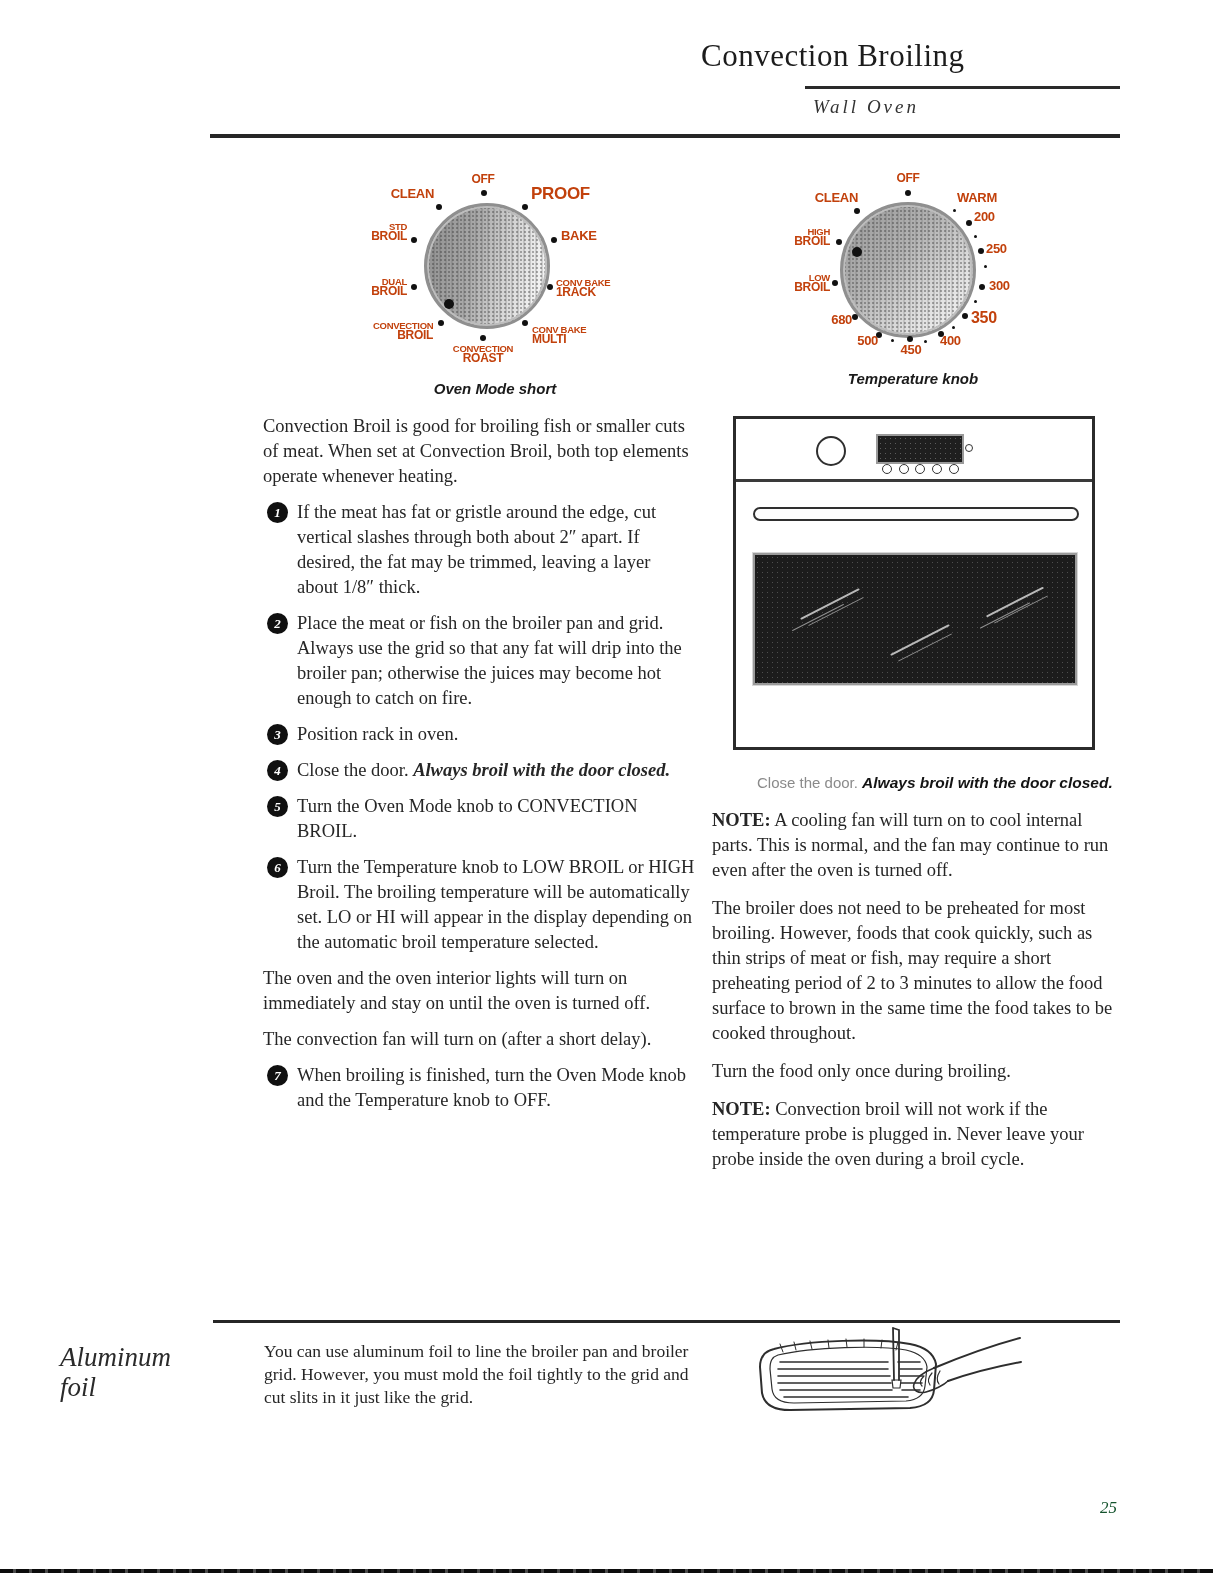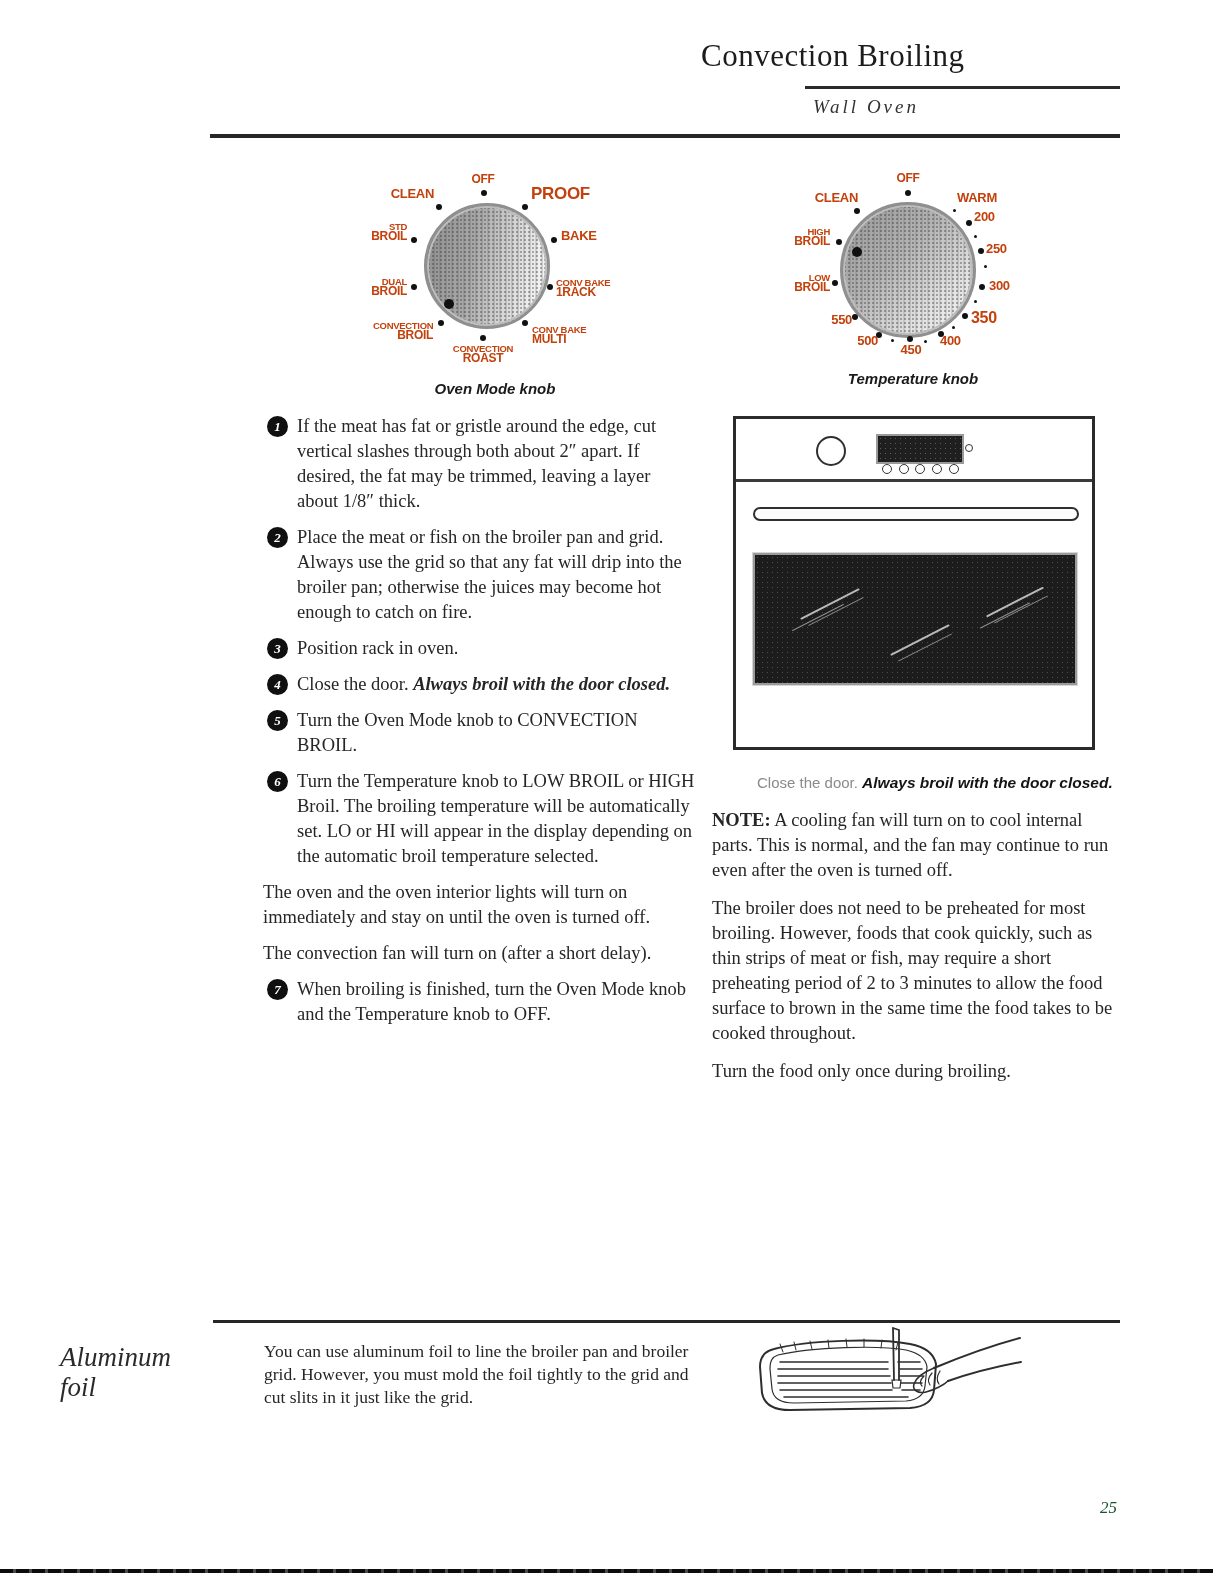--- a/index.html
+++ b/index.html
@@ -140,21 +140,21 @@
 
     <span class="abs klabel rt" style="left:43px;top:158px;width:60px;"><span class="top">CONVECTION</span><span>BROIL</span></span>
     <span class="abs kdot" style="left:108px;top:157px;"></span>
 
     <span class="abs klabel" style="left:202px;top:162px;"><span class="top">CONV BAKE</span><span>MULTI</span></span>
     <span class="abs kdot" style="left:192px;top:157px;"></span>
 
     <span class="abs klabel ctr" style="left:114px;top:181px;width:78px;"><span class="top">CONVECTION</span><span>ROAST</span></span>
     <span class="abs kdot" style="left:150px;top:172px;"></span>
 
-    <div class="abs knob-caption" style="left:60px;top:217px;width:210px;">Oven Mode knob</div>
+    <div class="abs knob-caption" style="left:60px;top:217px;width:210px;">Oven Mode short</div>
   </div>
 
   <div class="abs knob-fig" style="left:790px;top:163px;">
     <div class="abs dial temp" style="left:50px;top:39px;width:130px;height:130px;"></div>
     <div class="abs ind-dot" style="left:62px;top:84px;"></div>
 
     <span class="abs klabel ctr" style="left:98px;top:10px;width:40px;">OFF</span>
     <span class="abs kdot" style="left:115px;top:27px;"></span>
 
     <span class="abs klabel rt" style="left:8px;top:29px;width:60px;font-size:13px;">CLEAN</span>
@@ -183,33 +183,34 @@
     <span class="abs kdot" style="left:148px;top:168px;"></span>
     <span class="abs kdot sm" style="left:134px;top:177px;"></span>
 
     <span class="abs klabel ctr" style="left:104px;top:181px;width:34px;font-size:13px;">450</span>
     <span class="abs kdot" style="left:117px;top:173px;"></span>
     <span class="abs kdot sm" style="left:101px;top:176px;"></span>
 
     <span class="abs klabel rt" style="left:48px;top:172px;width:40px;font-size:13px;">500</span>
     <span class="abs kdot" style="left:86px;top:169px;"></span>
 
-    <span class="abs klabel rt" style="left:22px;top:151px;width:40px;font-size:13px;">550</span>
+    <span class="abs klabel rt" style="left:22px;top:151px;width:40px;font-size:13px;">680</span>
     <span class="abs kdot" style="left:62px;top:151px;"></span>
 
     <span class="abs klabel rt" style="left:0px;top:64px;width:40px;"><span class="top">HIGH</span><span>BROIL</span></span>
     <span class="abs kdot" style="left:46px;top:76px;"></span>
 
     <span class="abs klabel rt" style="left:0px;top:110px;width:40px;"><span class="top">LOW</span><span>BROIL</span></span>
     <span class="abs kdot" style="left:42px;top:117px;"></span>
 
     <div class="abs knob-caption" style="left:38px;top:207px;width:170px;">Temperature knob</div>
   </div>
 
   <div class="abs col" style="left:263px;top:414px;width:432px;">
+    <p>Convection Broil is good for broiling fish or smaller cuts of meat. When set at Convection Broil, both top elements operate whenever heating.</p>
 
     <div class="step">
       <span class="badge">1</span>
       <span class="step-text"><span>If the meat has fat or gristle around the edge, cut vertical slashes through both about 2″ apart. If desired, the fat may be trimmed, leaving a layer about 1/8″ thick.</span><span class="em-bold"></span></span>
     </div>
 
     <div class="step">
       <span class="badge">2</span>
       <span class="step-text"><span>Place the meat or fish on the broiler pan and grid. Always use the grid so that any fat will drip into the broiler pan; otherwise the juices may become hot enough to catch on fire.</span><span class="em-bold"></span></span>
     </div>
@@ -267,20 +268,21 @@
   </div>
 
   <div class="abs oven-caption" style="left:757px;top:774px;">
     <span>Close the door. </span><span class="bold">Always broil with the door closed.</span>
   </div>
 
   <div class="abs col" style="left:712px;top:808px;width:406px;">
     <p style="margin-bottom:13px;"><b class="notelbl">NOTE:</b><span> A cooling fan will turn on to cool internal parts. This is normal, and the fan may continue to run even after the oven is turned off.</span></p>
     <p style="margin-bottom:13px;">The broiler does not need to be preheated for most broiling. However, foods that cook quickly, such as thin strips of meat or fish, may require a short preheating period of 2 to 3 minutes to allow the food surface to brown in the same time the food takes to be cooked throughout.</p>
     <p style="margin-bottom:13px;">Turn the food only once during broiling.</p>
+    <p><b class="notelbl">NOTE:</b><span> Convection broil will not work if the temperature probe is plugged in. Never leave your probe inside the oven during a broil cycle.</span></p>
   </div>
 
   <div class="abs main-rule" style="left:213px;top:1320px;width:907px;height:3px;"></div>
 
   <div class="abs" style="left:264px;top:1340px;width:436px;font-size:17.5px;line-height:23px;color:#262626;">You can use aluminum foil to line the broiler pan and broiler grid. However, you must mold the foil tightly to the grid and cut slits in it just like the grid.</div>
 
   <div class="abs margin-head big" style="left:60px;top:1342px;width:190px;">
     <span>Aluminum</span>
     <span>foil</span>
   </div>

